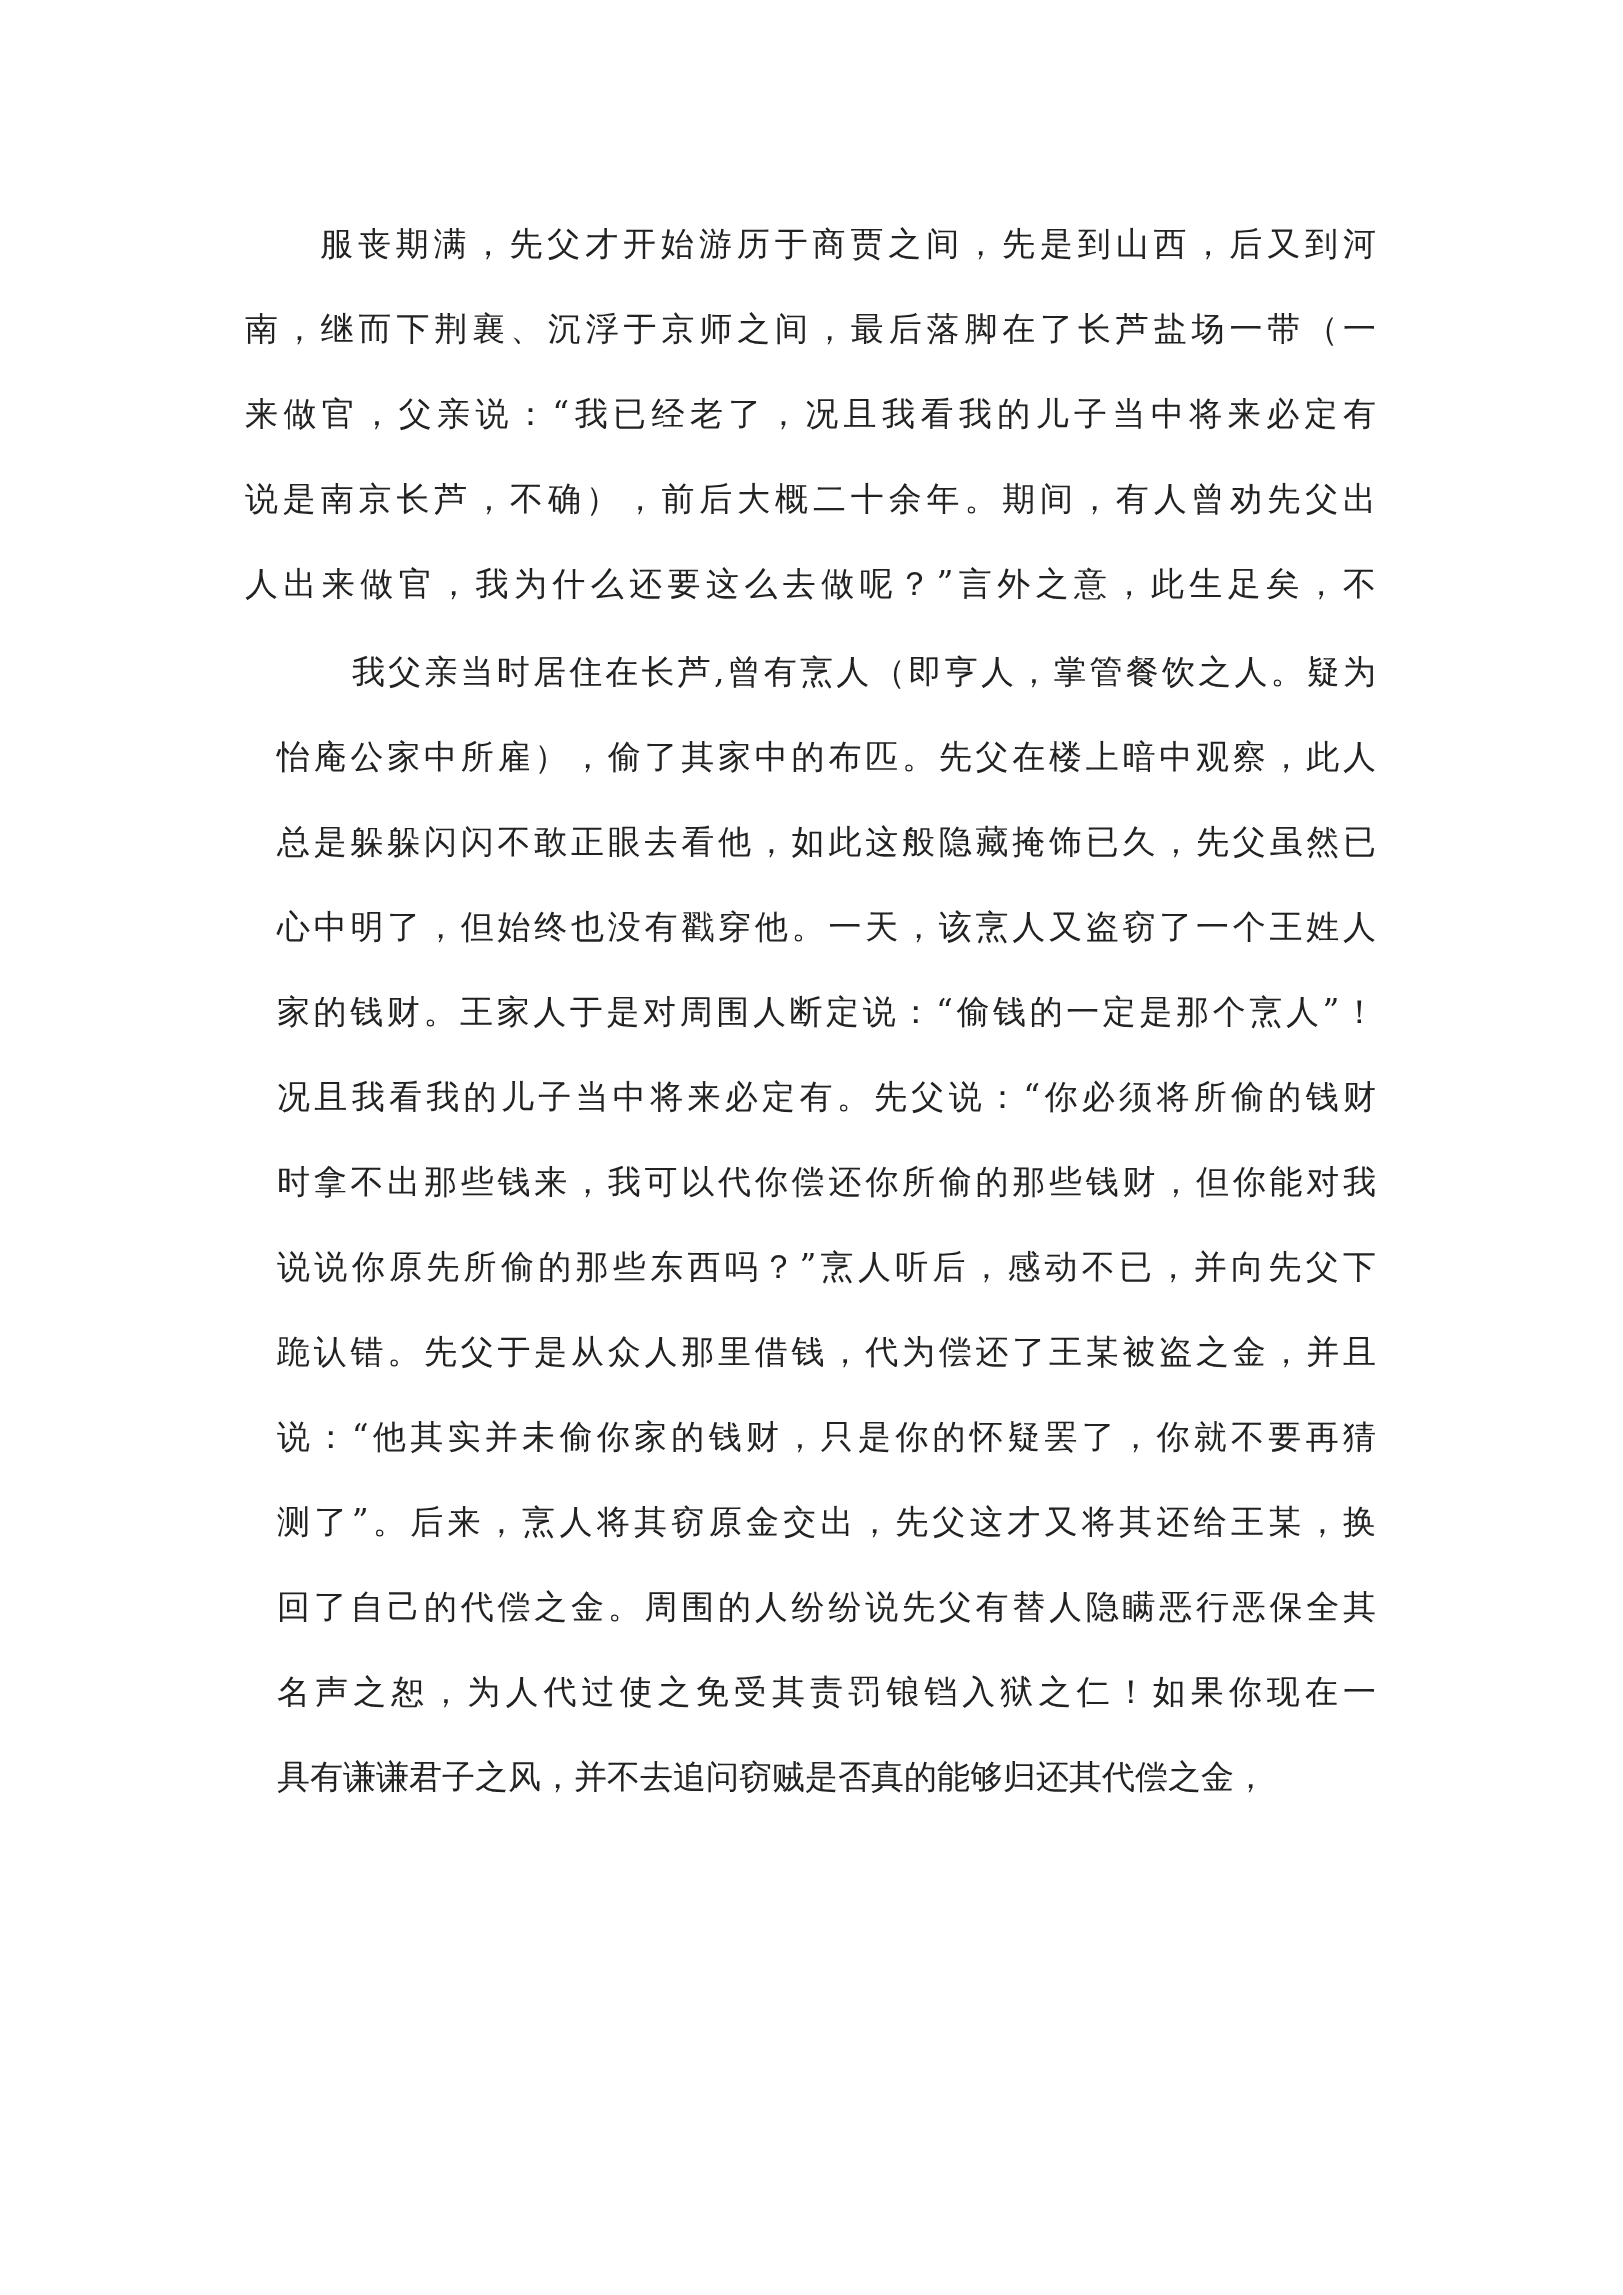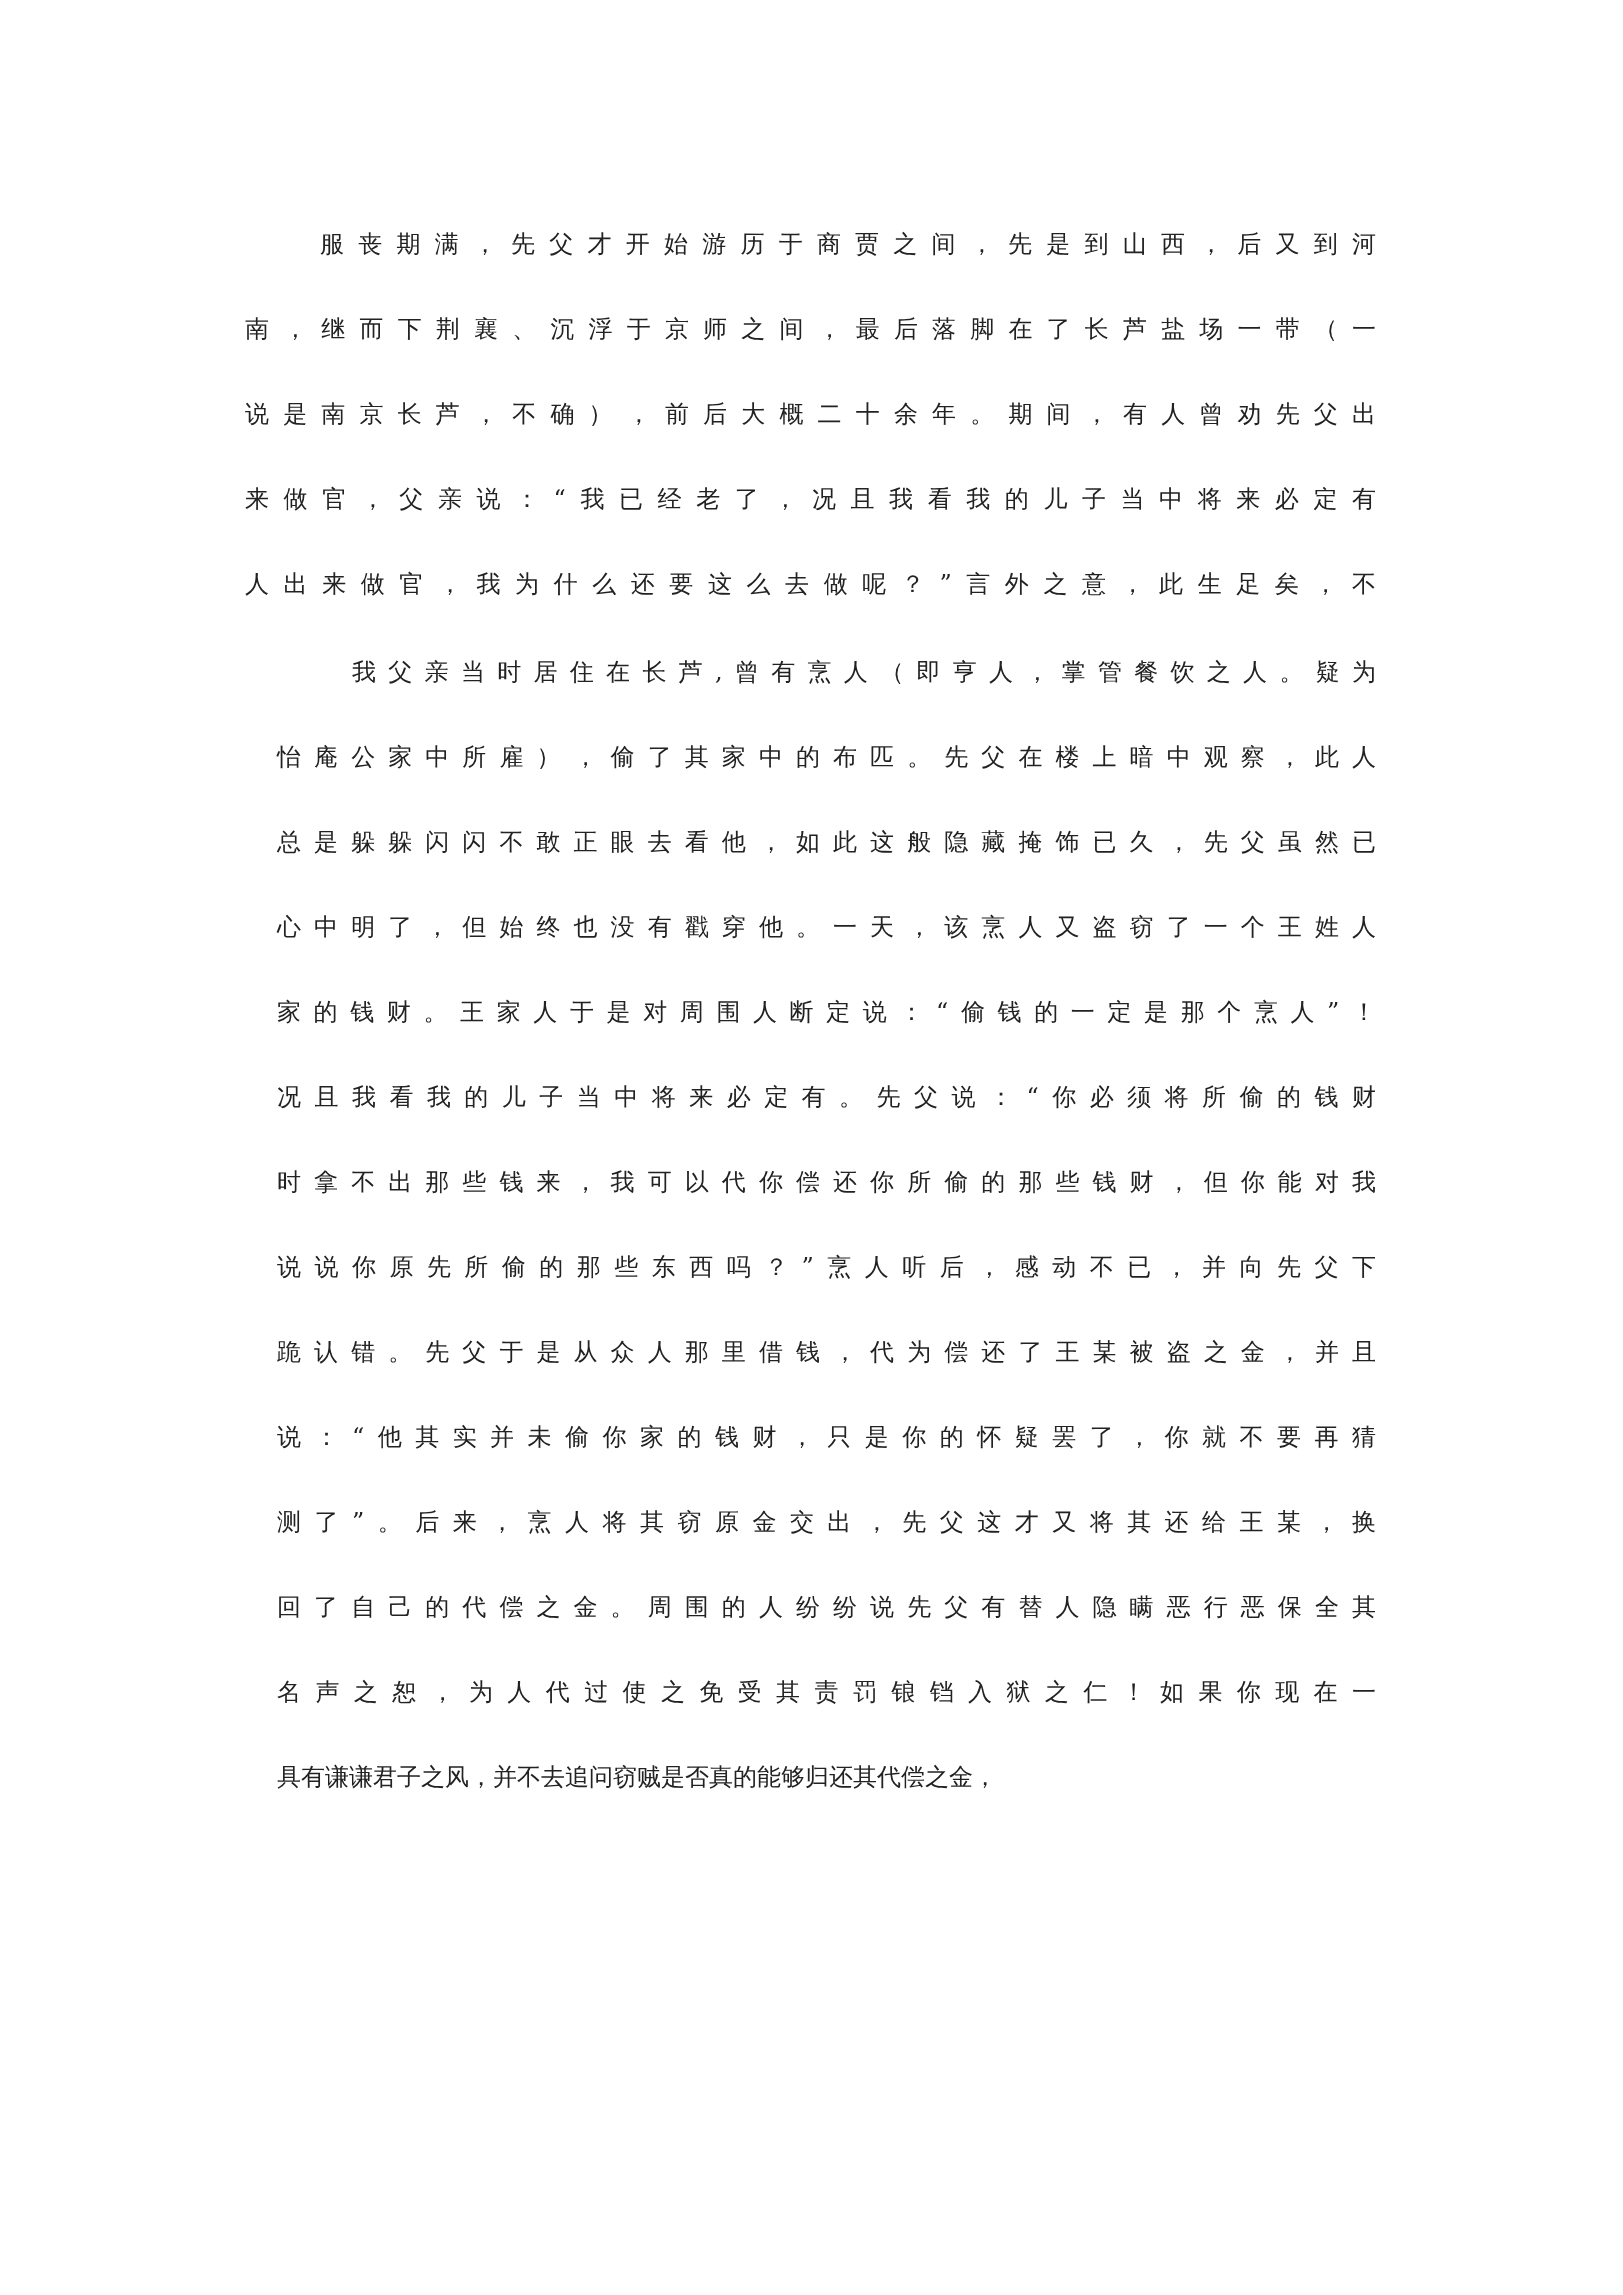--- a/index.html
+++ b/index.html
@@ -33,21 +33,21 @@
     margin: 0;
   }
   .paragraph + .paragraph {
     margin-top: 2.5px;
     margin-left: 32px;
   }
   .line {
     display: block;
     height: 85px;
     line-height: 46px;
-    font-size: 24px;
+    font-size: 33px;
     white-space: nowrap;
     text-align: justify;
     text-align-last: justify;
     letter-spacing: 0;
   }
   .line.last {
     text-align-last: left;
   }
   .line.indent {
     padding-left: 75px;
@@ -55,22 +55,22 @@
 </style>
 </head>
 <body>
 
 <div class="page">
   <div class="text-block">
 
     <p class="paragraph">
       <span class="line indent">服丧期满，先父才开始游历于商贾之间，先是到山西，后又到河</span>
       <span class="line">南，继而下荆襄、沉浮于京师之间，最后落脚在了长芦盐场一带（一</span>
+      <span class="line">来做官，父亲说：“我已经老了，况且我看我的儿子当中将来必定有</span>
       <span class="line">说是南京长芦，不确），前后大概二十余年。期间，有人曾劝先父出</span>
-      <span class="line">来做官，父亲说：“我已经老了，况且我看我的儿子当中将来必定有</span>
       <span class="line">人出来做官，我为什么还要这么去做呢？”言外之意，此生足矣，不</span>
     </p>
 
     <p class="paragraph">
       <span class="line indent">我父亲当时居住在长芦,曾有烹人（即亨人，掌管餐饮之人。疑为</span>
       <span class="line">怡庵公家中所雇），偷了其家中的布匹。先父在楼上暗中观察，此人</span>
       <span class="line">总是躲躲闪闪不敢正眼去看他，如此这般隐藏掩饰已久，先父虽然已</span>
       <span class="line">心中明了，但始终也没有戳穿他。一天，该烹人又盗窃了一个王姓人</span>
       <span class="line">家的钱财。王家人于是对周围人断定说：“偷钱的一定是那个烹人”！</span>
       <span class="line">况且我看我的儿子当中将来必定有。先父说：“你必须将所偷的钱财</span>

